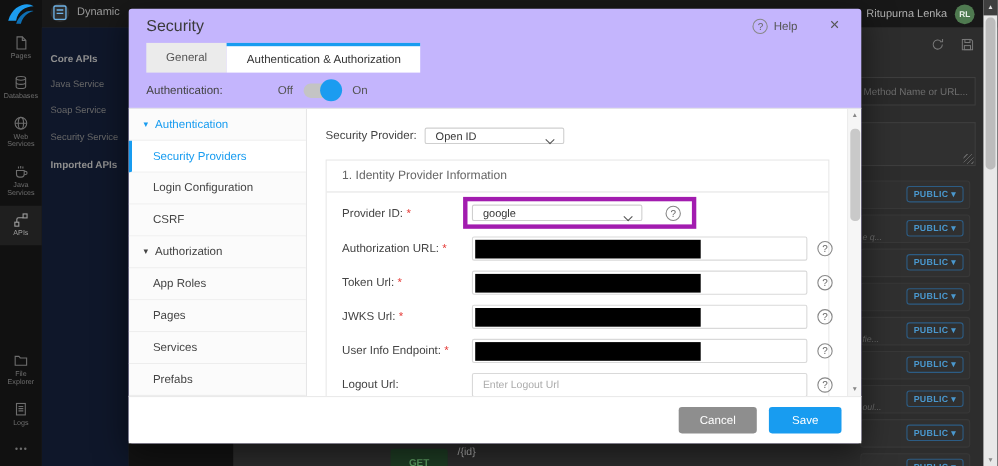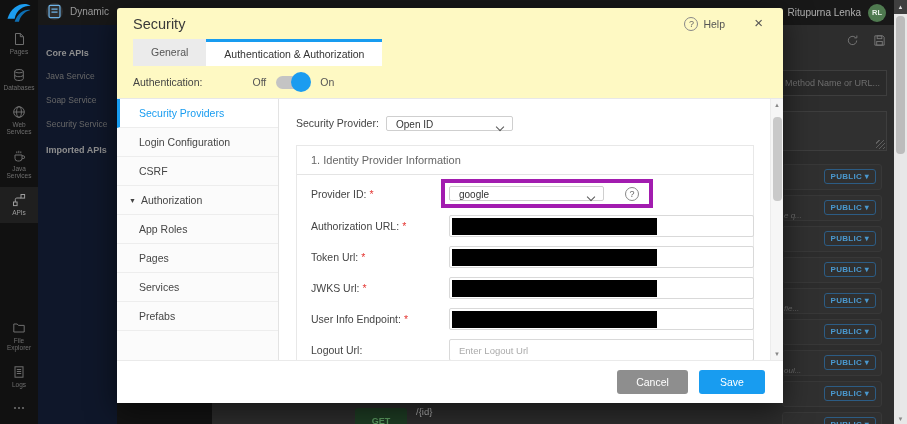--- a/index.html
+++ b/index.html
@@ -46,21 +46,21 @@
   .black-block { position:absolute; left:117px; top:403px; width:95px; height:21px; background:#131313; }
   .method-row { position:absolute; left:355px; top:403px; height:21px; display:flex; align-items:flex-start; gap:9px; }
   .method-badge { margin-top:5px; width:52px; height:26px; background:#1e3d24; color:#5d9f63; font-weight:bold; font-size:9px; display:flex; align-items:center; justify-content:center; border-radius:3px; }
   .method-path { margin-top:3px; font-size:9.5px; color:#b3b3b3; }
   
   .pg-scroll { position:absolute; right:0; top:0; width:13px; height:424px; background:#e8e8e8; z-index:3; }
   .pg-btn-top { height:14px; background:#3f3f3f; color:#ddd; font-size:6px; text-align:center; line-height:14px; cursor:pointer; }
   .pg-thumb { position:absolute; top:16px; left:2px; width:9px; height:138px; background:#bcbcbc; border-radius:4px; cursor:grab; }
   .pg-btn-bottom { position:absolute; bottom:2px; width:100%; text-align:center; color:#8a8a8a; font-size:6px; cursor:pointer; }
   
-  .modal { position:absolute; left:117px; top:8px; width:666px; height:395px; background:#fef9c3; border-radius:3px; box-shadow:0 8px 30px rgba(0,0,0,.55); z-index:10; }
+  .modal { position:absolute; left:117px; top:8px; width:666px; height:395px; background:#c4b5fd; border-radius:3px; box-shadow:0 8px 30px rgba(0,0,0,.55); z-index:10; }
   .m-title { position:absolute; left:16px; top:8px; font-size:14.5px; color:#3a3a3a; }
   .m-help { position:absolute; right:58px; top:9px; display:flex; gap:5px; align-items:center; color:#555; font-size:10.5px; cursor:pointer; }
   .qmark { display:inline-flex; width:14px; height:14px; border:1px solid #888; border-radius:50%; align-items:center; justify-content:center; font-size:9px; color:#666; flex:none; }
   .m-close { position:absolute; right:20px; top:6px; font-size:15px; color:#555; cursor:pointer; }
   .m-tabs { position:absolute; top:31px; left:0; right:0; height:27px; display:flex; padding-left:16px; }
   .m-tab { padding:0 18px; line-height:27px; font-size:10.5px; color:#555; background:#ebebeb; cursor:pointer; }
   .m-tab.active { background:#fff; color:#333; border-top:3px solid #189cf0; line-height:24px; }
   .m-toggle-row { position:absolute; top:58px; left:16px; height:32px; display:flex; align-items:center; font-size:10.5px; color:#444; }
   .tg-off { margin-left:50px; color:#555; }
   .tg-on { margin-left:12px; color:#555; }
@@ -77,21 +77,21 @@
   .sp-row { display:flex; align-items:center; height:24px; }
   .sp-label { width:90px; font-size:10.5px; color:#444; flex:none; }
   .sel { position:relative; height:15px; border:1px solid #cfcfcf; border-radius:2px; background:#fff; font-size:10px; color:#333; display:flex; align-items:flex-end; padding:0 22px 0 9px; cursor:pointer; flex:none; }
   .sel.sp { width:127px; }
   .sel.provider { width:155px; }
   .chev { width:6px; height:6px; border-right:1.5px solid #555; border-bottom:1.5px solid #555; transform:rotate(45deg); }
   .sel .chev { position:absolute; right:9px; top:7px; }
   .card { margin-top:10px; border:1px solid #e8e8e8; background:#fff; }
   .card-title { padding:8px 14px; font-size:11px; color:#666; border-bottom:1px solid #e4e4e4; }
   .fields { padding:2px 14px 10px; }
-  .f-row { display:flex; align-items:center; min-height:31px;gap:20px; }
+  .f-row { display:flex; align-items:center; min-height:31px; }
   .f-label { width:118px; font-size:10.5px; color:#444; flex:none; }
   .req { color:#e53935; margin-left:3px; }
   .hl { display:flex; align-items:center; gap:12px; border:4px solid #a21caf; padding:3px 10px 3px 4px; margin:2px 0 2px -8px; }
   .inp { position:relative; width:305px; height:22px; border:1px solid #d9d9d9; border-radius:2px; background:#fff; flex:none; cursor:text; }
   .redact { position:absolute; left:2px; top:2px; width:205px; height:17px; background:#000; }
   .ph { position:absolute; left:9px; top:0; line-height:21px; font-size:9.5px; color:#ababab; }
   .f-help { margin-left:9px; cursor:pointer; }
   .c-scroll { position:absolute; right:0; top:0; bottom:0; width:13px; background:#f6f6f6; border-left:1px solid #ececec; }
   .c-thumb { position:absolute; left:2px; top:18px; width:9px; height:84px; background:#c9c9c9; border-radius:4px; cursor:grab; }
   .c-up { position:absolute; top:3px; width:100%; text-align:center; font-size:6px; color:#888; cursor:pointer; }
@@ -308,20 +308,24 @@
       <span>Authentication:</span>
       <span class="tg-off">Off</span>
       <span class="switch">
           <span class="knob"></span>
         </span>
       <span class="tg-on">On</span>
     </div>
 
     <div class="m-body">
       <div class="m-nav" id="modal-nav">
+          <div class="nav-row group accent">
+            <span class="tri">▼</span>
+            <span>Authentication</span>
+          </div>
           <div class="nav-row selected">
             <span>Security Providers</span>
           </div>
           <div class="nav-row">
             <span>Login Configuration</span>
           </div>
           <div class="nav-row">
             <span>CSRF</span>
           </div>
           <div class="nav-row group">

